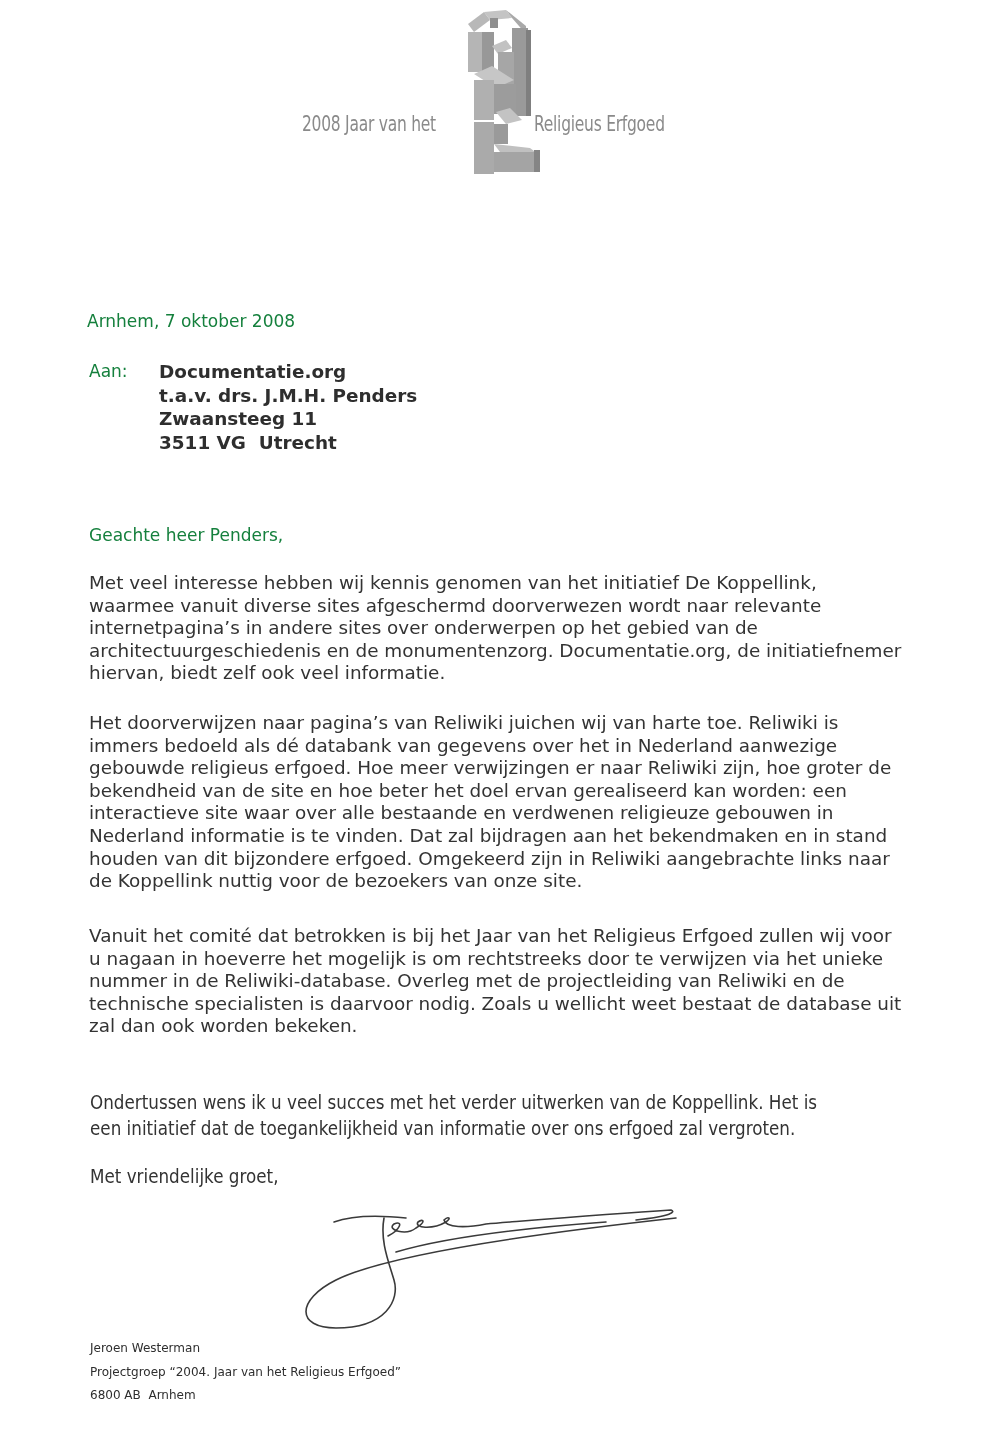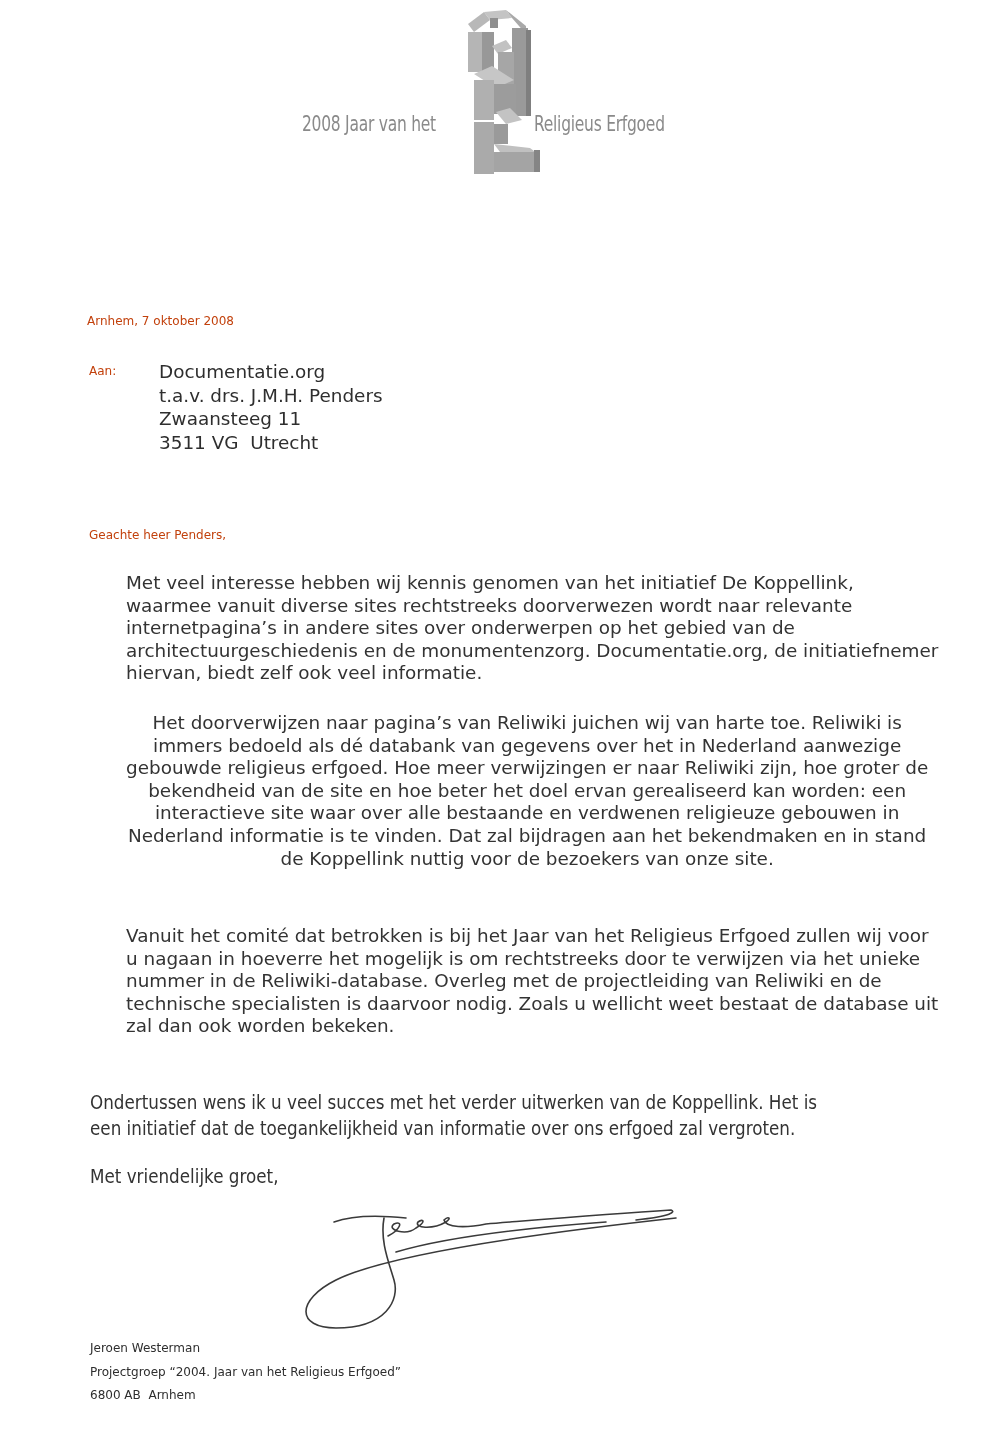--- a/index.html
+++ b/index.html
@@ -12,27 +12,27 @@
     
     .logo { position: absolute; left: 0; top: 0; width: 1000px; height: 180px; }
     .logo-text-left, .logo-text-right {
       position: absolute; top: 112px; font-family: "DejaVu Sans Condensed", "DejaVu Sans", sans-serif;
       font-size: 21px; color: #8a8a8a; letter-spacing: -0.3px; transform: scaleX(0.82); transform-origin: left top;
     }
     .logo-text-left { left: 286px; }
     .logo-text-right { left: 518px; }
     .logo-mark { position: absolute; left: 432px; top: 4px; width: 100px; height: 170px; }
 
-    .line { position: absolute; font-size: 12px; line-height: 22px; white-space: pre; color: #c2410c; }
+    .line { position: absolute; font-size: 17px; line-height: 22px; white-space: pre; color: #15803d; }
     .para { position: absolute; left: 73px; font-size: 18.4px; line-height: 22.6px; color: #333; }
-    .para .l { display: block; white-space: pre; margin-left: 37px; }
+    .para .l { display: block; white-space: pre; }
 
     .addr-label { left: 73px; text-align: right; }
     .addr-lines { position: absolute; left: 143px; top: 360px; font-size: 18.4px; line-height: 23.5px; }
-    .addr-lines span { display: block; white-space: pre; }
+    .addr-lines span { display: block; white-space: pre; font-weight: bold; }
 
     .condensed { position: absolute; left: 74px; font-size: 19.5px; line-height: 26px; color: #333;
       transform: scaleX(0.86); transform-origin: left top; }
     .condensed .l { display: block; white-space: pre; }
 
     .signature { position: absolute; left: 260px; top: 1200px; width: 420px; height: 140px; }
 
     .sender { position: absolute; left: 74px; top: 1337px; font-size: 12px; line-height: 23.5px; }
     .sender span { display: block; white-space: pre; }
   </style>
@@ -82,33 +82,34 @@
     <span>Documentatie.org</span>
     <span>t.a.v. drs. J.M.H. Penders</span>
     <span>Zwaansteeg 11</span>
     <span>3511 VG  Utrecht</span>
   </div>
 
   <div class="line" style="left:73px; top:524px;">Geachte heer Penders,</div>
 
   <div class="para" style="top:572px;">
     <span class="l">Met veel interesse hebben wij kennis genomen van het initiatief De Koppellink,</span>
-    <span class="l">waarmee vanuit diverse sites rechtstreeks doorverwezen wordt naar relevante</span>
+    <span class="l">waarmee vanuit diverse sites afgeschermd doorverwezen wordt naar relevante</span>
     <span class="l">internetpagina’s in andere sites over onderwerpen op het gebied van de</span>
     <span class="l">architectuurgeschiedenis en de monumentenzorg. Documentatie.org, de initiatiefnemer</span>
     <span class="l">hiervan, biedt zelf ook veel informatie.</span>
   </div>
 
-  <div class="para" style="top:712px;text-align:center;">
+  <div class="para" style="top:712px;">
     <span class="l">Het doorverwijzen naar pagina’s van Reliwiki juichen wij van harte toe. Reliwiki is</span>
     <span class="l">immers bedoeld als dé databank van gegevens over het in Nederland aanwezige</span>
     <span class="l">gebouwde religieus erfgoed. Hoe meer verwijzingen er naar Reliwiki zijn, hoe groter de</span>
     <span class="l">bekendheid van de site en hoe beter het doel ervan gerealiseerd kan worden: een</span>
     <span class="l">interactieve site waar over alle bestaande en verdwenen religieuze gebouwen in</span>
     <span class="l">Nederland informatie is te vinden. Dat zal bijdragen aan het bekendmaken en in stand</span>
+    <span class="l">houden van dit bijzondere erfgoed. Omgekeerd zijn in Reliwiki aangebrachte links naar</span>
     <span class="l">de Koppellink nuttig voor de bezoekers van onze site.</span>
   </div>
 
   <div class="para" style="top:925px;">
     <span class="l">Vanuit het comité dat betrokken is bij het Jaar van het Religieus Erfgoed zullen wij voor</span>
     <span class="l">u nagaan in hoeverre het mogelijk is om rechtstreeks door te verwijzen via het unieke</span>
     <span class="l">nummer in de Reliwiki-database. Overleg met de projectleiding van Reliwiki en de</span>
     <span class="l">technische specialisten is daarvoor nodig. Zoals u wellicht weet bestaat de database uit</span>
     <span class="l">zal dan ook worden bekeken.</span>
   </div>

